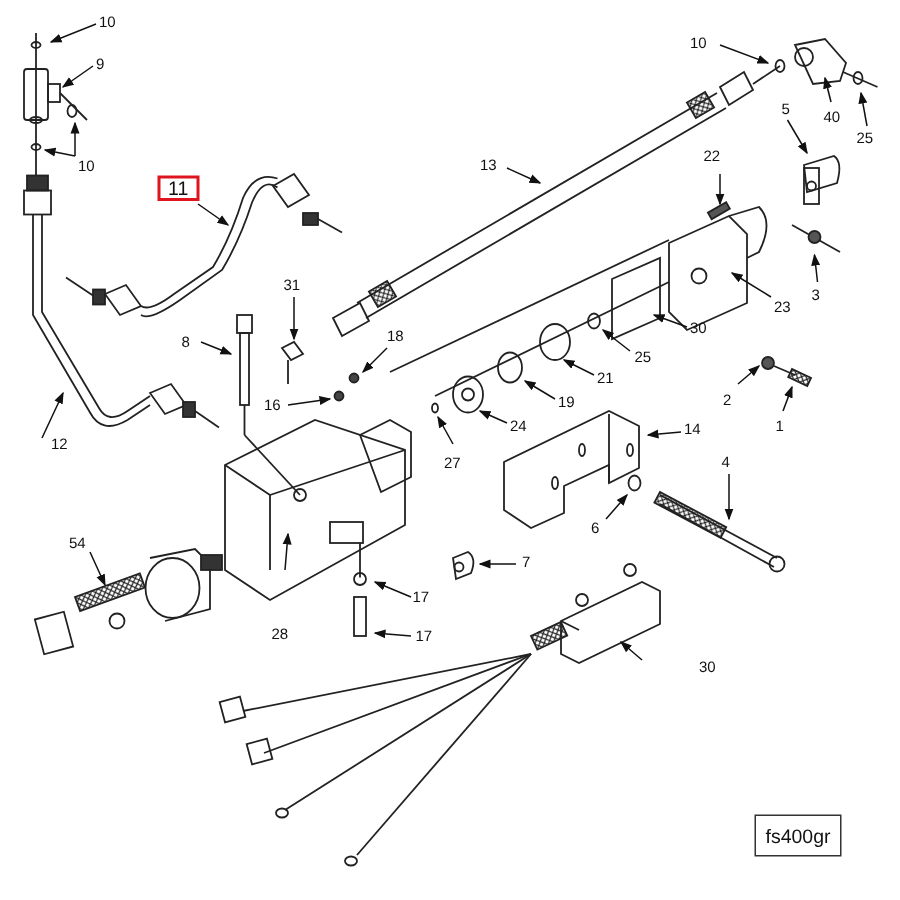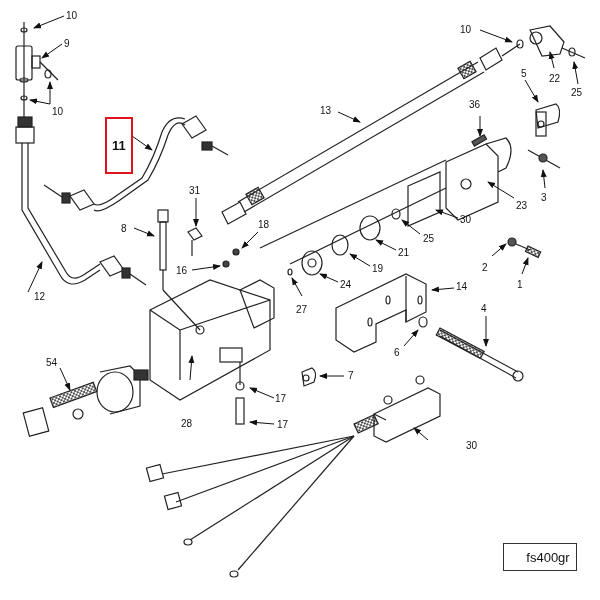--- a/index.html
+++ b/index.html
@@ -1,22 +1,22 @@
 <!DOCTYPE html>
 <html><head>
 <meta charset="utf-8">
 <style>
   html,body{margin:0;padding:0;background:#fff;}
   #stage{position:relative;width:600px;height:600px;overflow:hidden;background:#fff;
     font-family:"Liberation Sans",sans-serif;}
   svg{position:absolute;left:0;top:0;}
   .lbl{position:absolute;font-size:10px;color:#111;line-height:13px;white-space:nowrap;}
-  .lbl.boxed{border:2px solid #e0141e;padding:20px 5px;font-size:13px;font-weight:bold;}
+  .lbl.boxed{border:2px solid #e0141e;padding:0 5px;font-size:13px;font-weight:normal;}
   .figid{position:absolute;left:503px;top:543px;width:56px;height:26px;border:1px solid #333;
-    font-size:13px;display:flex;align-items:center;justify-content:center;color:#111;padding-left:16px;}
+    font-size:13px;display:flex;align-items:center;justify-content:center;color:#111;}
 </style>
 </head>
 <body>
 
 <div id="stage">
 <svg width="600" height="600" viewBox="0 0 600 600" fill="none" stroke="#222" stroke-width="1.2">
   <defs>
     <marker id="ah" markerWidth="8" markerHeight="8" refX="7" refY="4" orient="auto">
       <path d="M0,1 L8,4 L0,7 Z" fill="#111" stroke="none"></path>
     </marker>
@@ -213,24 +213,24 @@
   </g>
 </svg>
 
 <div class="lbl" style="left:66px;top:9px">10</div>
 <div class="lbl" style="left:64px;top:37px">9</div>
 <div class="lbl" style="left:52px;top:105px">10</div>
 <div class="lbl boxed" style="left:105px;top:117px">11</div>
 <div class="lbl" style="left:34px;top:290px">12</div>
 <div class="lbl" style="left:320px;top:104px">13</div>
 <div class="lbl" style="left:460px;top:23px">10</div>
-<div class="lbl" style="left:549px;top:72px">22</div>
+<div class="lbl" style="left:549px;top:72px">40</div>
 <div class="lbl" style="left:571px;top:86px">25</div>
 <div class="lbl" style="left:521px;top:67px">5</div>
-<div class="lbl" style="left:469px;top:98px">36</div>
+<div class="lbl" style="left:469px;top:98px">22</div>
 <div class="lbl" style="left:541px;top:191px">3</div>
 <div class="lbl" style="left:516px;top:199px">23</div>
 <div class="lbl" style="left:460px;top:213px">30</div>
 <div class="lbl" style="left:423px;top:232px">25</div>
 <div class="lbl" style="left:398px;top:246px">21</div>
 <div class="lbl" style="left:372px;top:262px">19</div>
 <div class="lbl" style="left:340px;top:278px">24</div>
 <div class="lbl" style="left:296px;top:303px">27</div>
 <div class="lbl" style="left:189px;top:184px">31</div>
 <div class="lbl" style="left:258px;top:218px">18</div>

